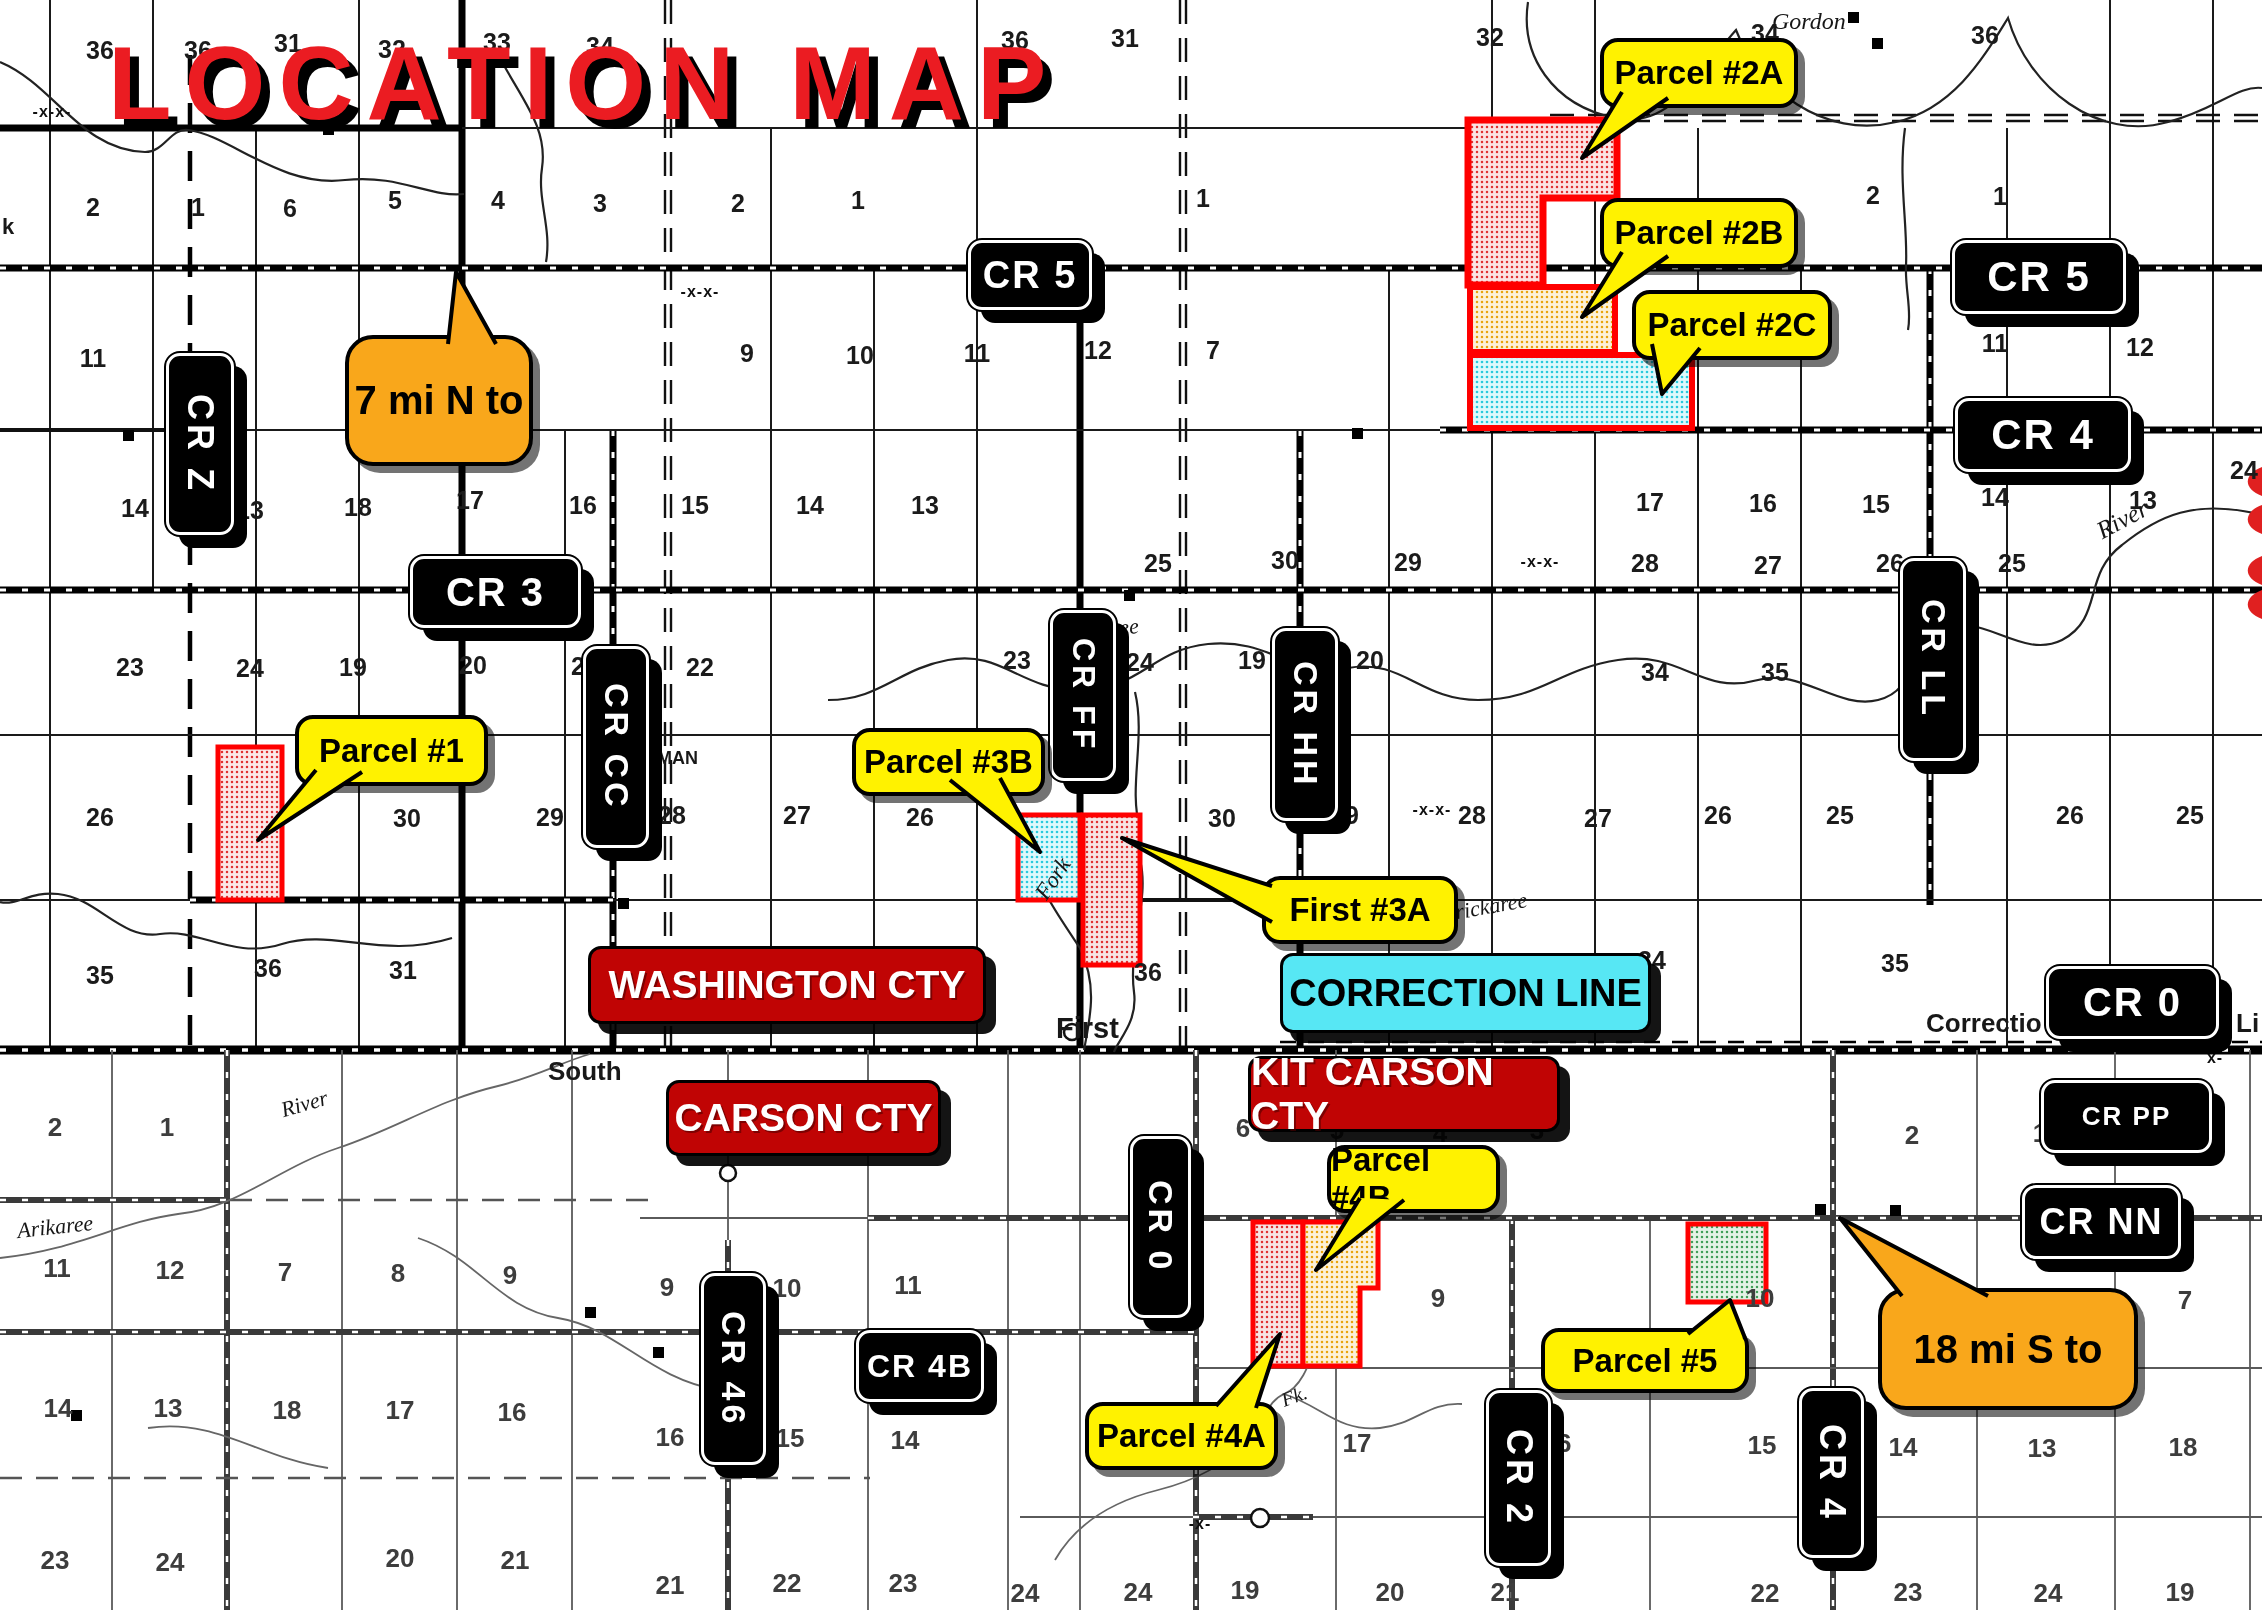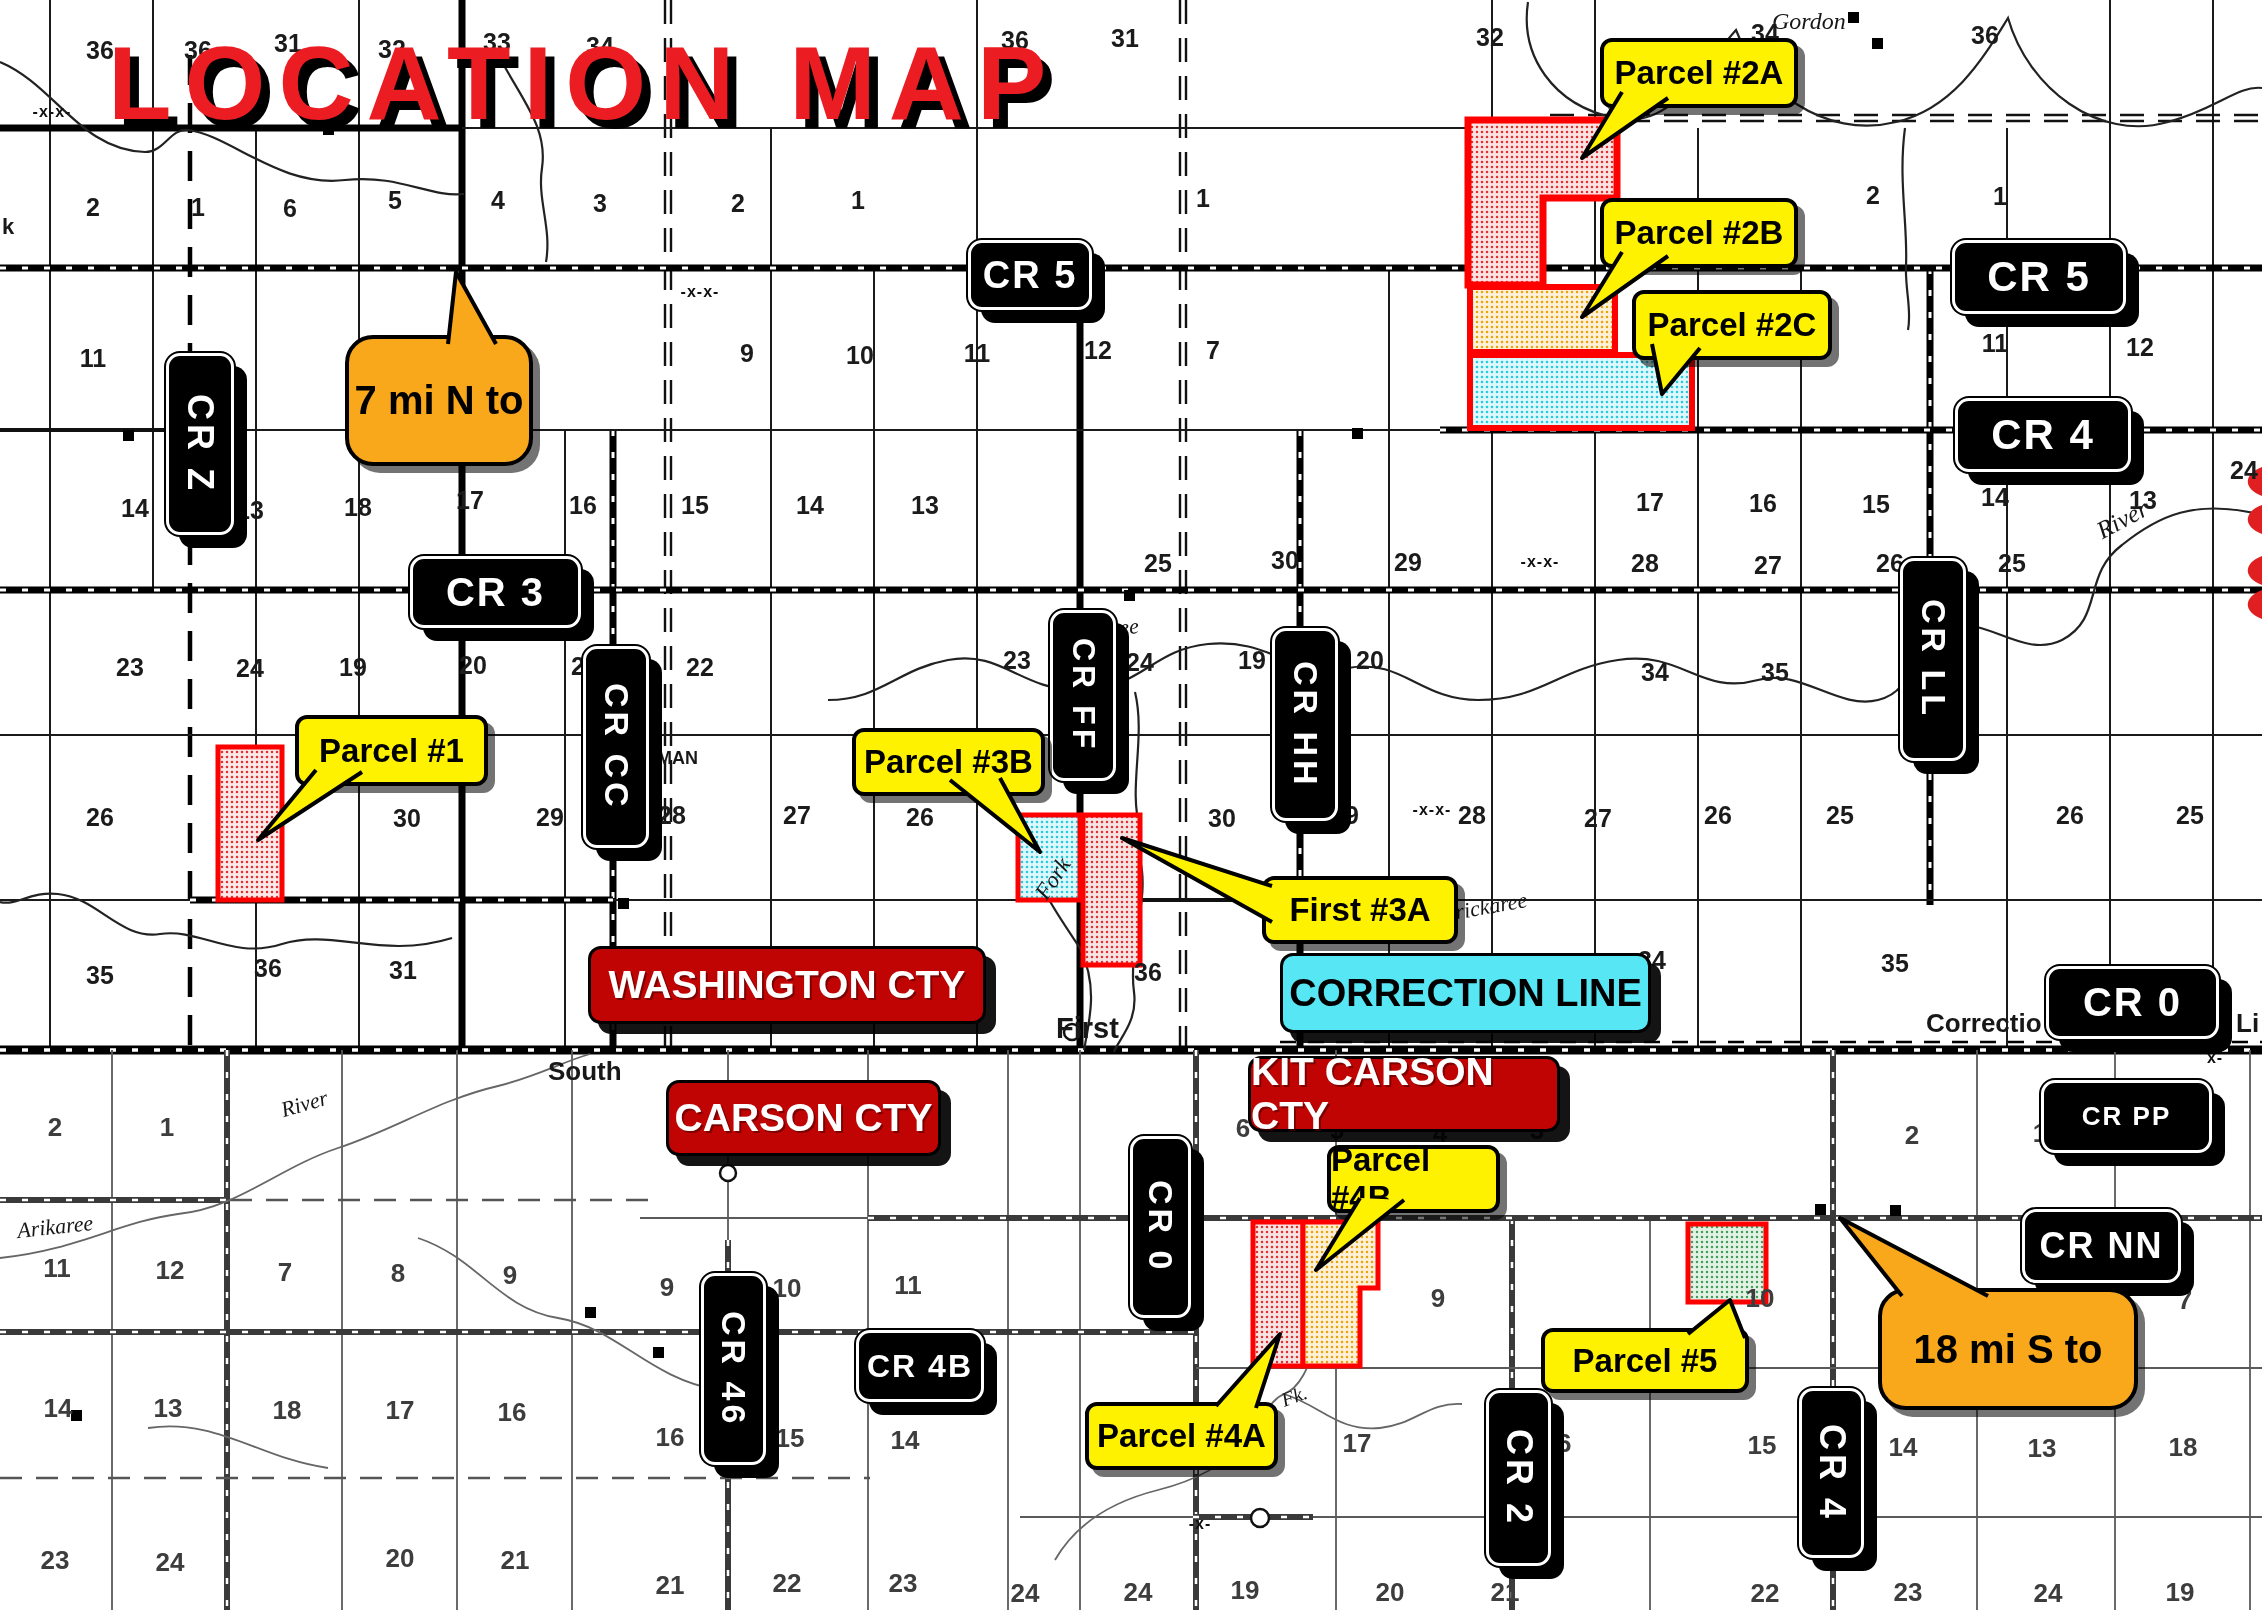--- a/index.html
+++ b/index.html
@@ -14,21 +14,21 @@
   .place.print{font-family:"Liberation Sans",sans-serif;font-weight:600;color:#181818;}
   .xmark{position:absolute;z-index:2;font-size:16px;font-weight:700;color:#111;letter-spacing:1px;transform:translate(-50%,-50%);}
   .roadlabel{position:absolute;z-index:3;background:#000;color:#fff;font-weight:700;
      border:3px solid #fff;border-radius:14px;display:flex;align-items:center;justify-content:center;
      box-shadow:0 0 0 2px #000,13px 13px 0 0 #000;letter-spacing:2px;}
   .roadlabel.v{writing-mode:vertical-rl;letter-spacing:4px;}
   .banner{position:absolute;z-index:3;border:3px solid #000;border-radius:13px;display:flex;
      align-items:center;justify-content:center;font-weight:700;box-shadow:10px 10px 0 0 rgba(0,0,0,.92);}
   .banner.red{background:#C00404;color:#fff;font-size:39px;text-shadow:2px 2px 0 rgba(80,0,0,.6);}
   .banner.cyan{background:#57E7F4;color:#000;font-size:38px;}
-  .bubble{position:absolute;z-index:4;background:#FFF200;border:4px solid #000;border-radius:12px;
+  .bubble{position:absolute;z-index:4;background:#FFF200;border:4px solid #000;border-radius:18px;
      display:flex;align-items:center;justify-content:center;font-weight:700;font-size:33px;color:#000;
      box-shadow:7px 7px 0 rgba(0,0,0,.55);}
   .bubble.o{background:#F9A71B;border-radius:28px;font-size:40px;}
   #tail-svg{z-index:5;pointer-events:none;}
   .title{position:absolute;left:108px;top:24px;z-index:3;font-size:104px;font-weight:900;
      color:#EB1C22;letter-spacing:13px;text-shadow:9px 9px 0 #000;white-space:nowrap;}
 </style>
 </head>
 <body>
 
@@ -367,21 +367,21 @@
     <div class="xmark" style="left: 1200px; top: 1524px;">-x-</div>
     <div class="xmark" style="left: 2215px; top: 1058px;">x-</div>
   </div>
 <div id="labels">
     <div class="roadlabel" style="left: 968px; top: 240px; width: 118px; height: 64px; font-size: 38px;">CR 5</div>
     <div class="roadlabel" style="left: 1952px; top: 240px; width: 168px; height: 68px; font-size: 42px;">CR 5</div>
     <div class="roadlabel" style="left: 1955px; top: 398px; width: 170px; height: 68px; font-size: 42px;">CR 4</div>
     <div class="roadlabel" style="left: 410px; top: 556px; width: 165px; height: 66px; font-size: 40px;">CR 3</div>
     <div class="roadlabel" style="left: 2046px; top: 966px; width: 167px; height: 67px; font-size: 40px;">CR 0</div>
     <div class="roadlabel" style="left: 2041px; top: 1080px; width: 165px; height: 67px; font-size: 26px;">CR PP</div>
-    <div class="roadlabel" style="left: 2022px; top: 1185px; width: 153px; height: 68px; font-size: 36px; margin-top: 24px;">CR NN</div>
+    <div class="roadlabel" style="left: 2022px; top: 1185px; width: 153px; height: 68px; font-size: 36px;">CR NN</div>
     <div class="roadlabel" style="left: 818px; top: 1330px; width: 122px; height: 66px; font-size: 32px; margin-left: 38px;">CR 4B</div>
     <div class="roadlabel v" style="left: 166px; top: 353px; width: 62px; height: 176px; font-size: 36px;">CR Z</div>
     <div class="roadlabel v" style="left: 583px; top: 646px; width: 60px; height: 196px; font-size: 34px;">CR CC</div>
     <div class="roadlabel v" style="left: 1050px; top: 610px; width: 60px; height: 165px; font-size: 32px;">CR FF</div>
     <div class="roadlabel v" style="left: 1272px; top: 628px; width: 60px; height: 187px; font-size: 34px;">CR HH</div>
     <div class="roadlabel v" style="left: 1900px; top: 558px; width: 60px; height: 197px; font-size: 34px;">CR LL</div>
     <div class="roadlabel v" style="left: 701px; top: 1273px; width: 59px; height: 186px; font-size: 34px;">CR 46</div>
     <div class="roadlabel v" style="left: 1130px; top: 1136px; width: 55px; height: 176px; font-size: 34px;">CR 0</div>
     <div class="roadlabel v" style="left: 1486px; top: 1390px; width: 59px; height: 170px; font-size: 36px;">CR 2</div>
     <div class="roadlabel v" style="left: 1799px; top: 1388px; width: 59px; height: 164px; font-size: 36px;">CR 4</div>

